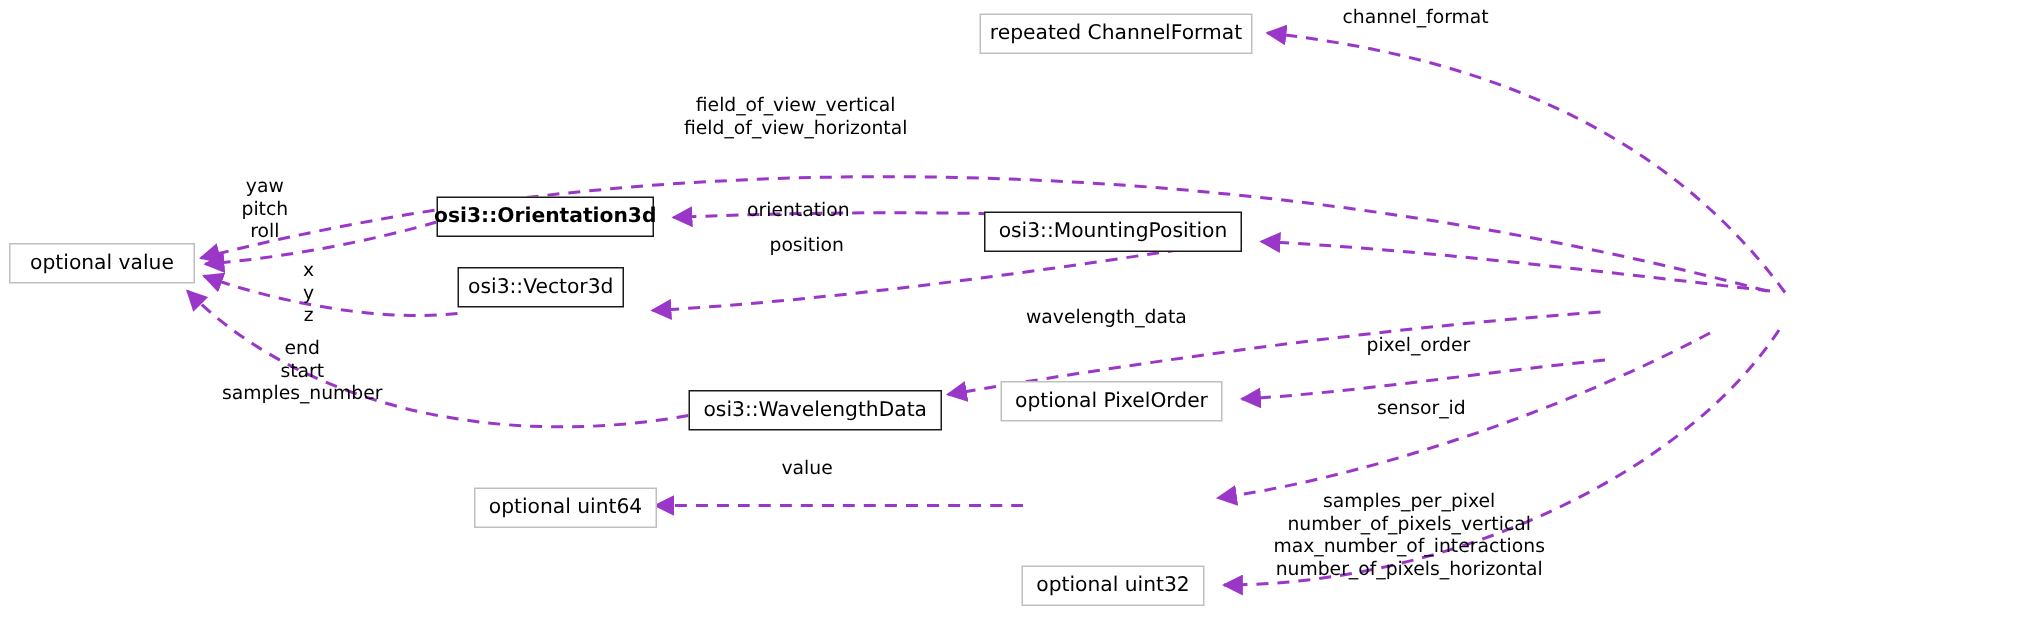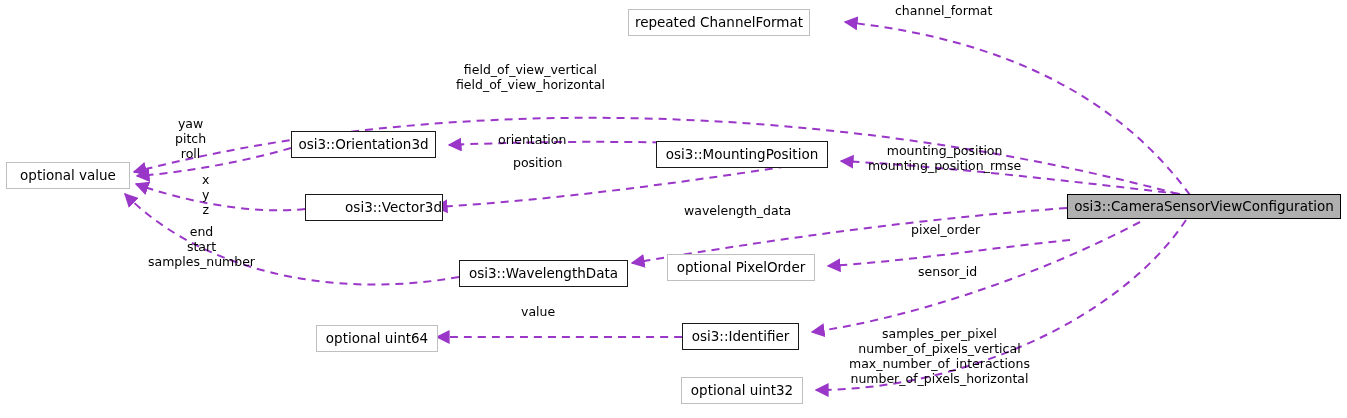--- a/index.html
+++ b/index.html
@@ -76,77 +76,69 @@
       <path d="M 1180 194 C 1060 180 940 166 841 161"></path>
       <path d="M 1067 208 C 900 220 740 245 632 263"></path>
       <path d="M 459 277 C 330 300 200 270 125 194"></path>
       <path d="M 1070 240 C 990 248 900 262 828 266"></path>
       <path d="M 1140 222 C 1030 280 900 320 812 332"></path>
       <path d="M 682 337 C 600 337 500 337 437 337"></path>
       <path d="M 1186 220 C 1120 320 960 390 816 390"></path>
     </g>
   </svg>
 
-  <div class="node plain" style="left:628px;top:9px;width:182px;height:27px;">
+  <div class="node plain" style="left:653px;top:9px;width:182px;height:27px;">
     <span>repeated ChannelFormat</span>
   </div>
 
   <div class="node plain" style="left:6px;top:162px;width:124px;height:27px;">
     <span>optional value</span>
   </div>
 
-  <div class="node strong" style="left:291px;top:131px;width:145px;height:27px;">
+  <div class="node strong" style="left:291px;top:131px;width:145px;height:27px;font-weight:bold;">
     <span>osi3::Orientation3d</span>
   </div>
 
-  <div class="node strong" style="left:305px;top:194px;width:138px;height:27px;justify-content:flex-end;">
+  <div class="node strong" style="left:305px;top:178px;width:111px;height:27px;">
     <span>osi3::Vector3d</span>
   </div>
 
   <div class="node strong" style="left:656px;top:141px;width:172px;height:27px;">
     <span>osi3::MountingPosition</span>
   </div>
 
   <div class="node strong" style="left:459px;top:260px;width:169px;height:27px;">
     <span>osi3::WavelengthData</span>
   </div>
 
   <div class="node plain" style="left:667px;top:254px;width:148px;height:27px;">
     <span>optional PixelOrder</span>
   </div>
 
   <div class="node plain" style="left:316px;top:325px;width:122px;height:27px;">
     <span>optional uint64</span>
   </div>
 
-  <div class="node strong" style="left:682px;top:323px;width:117px;height:27px;">
-    <span>osi3::Identifier</span>
-  </div>
 
   <div class="node plain" style="left:681px;top:377px;width:122px;height:27px;">
     <span>optional uint32</span>
   </div>
 
-  <div class="node focus" style="left:1067px;top:194px;width:274px;height:25px;">
-    <span>osi3::CameraSensorViewConfiguration</span>
-  </div>
 
   <div class="elabel" style="left:895px;top:3px;">channel_format</div>
 
   <div class="elabel" style="left:456px;top:62px;">field_of_view_vertical
 field_of_view_horizontal</div>
 
-  <div class="elabel" style="left:175px;top:116px;">yaw
+  <div class="elabel" style="left:161px;top:116px;">yaw
 pitch
 roll</div>
 
   <div class="elabel" style="left:498px;top:132px;">orientation</div>
 
-  <div class="elabel" style="left:868px;top:143px;">mounting_position
-mounting_position_rmse</div>
 
   <div class="elabel" style="left:513px;top:155px;">position</div>
 
   <div class="elabel" style="left:202px;top:172px;">x
 y
 z</div>
 
   <div class="elabel" style="left:684px;top:203px;">wavelength_data</div>
 
   <div class="elabel" style="left:911px;top:222px;">pixel_order</div>

